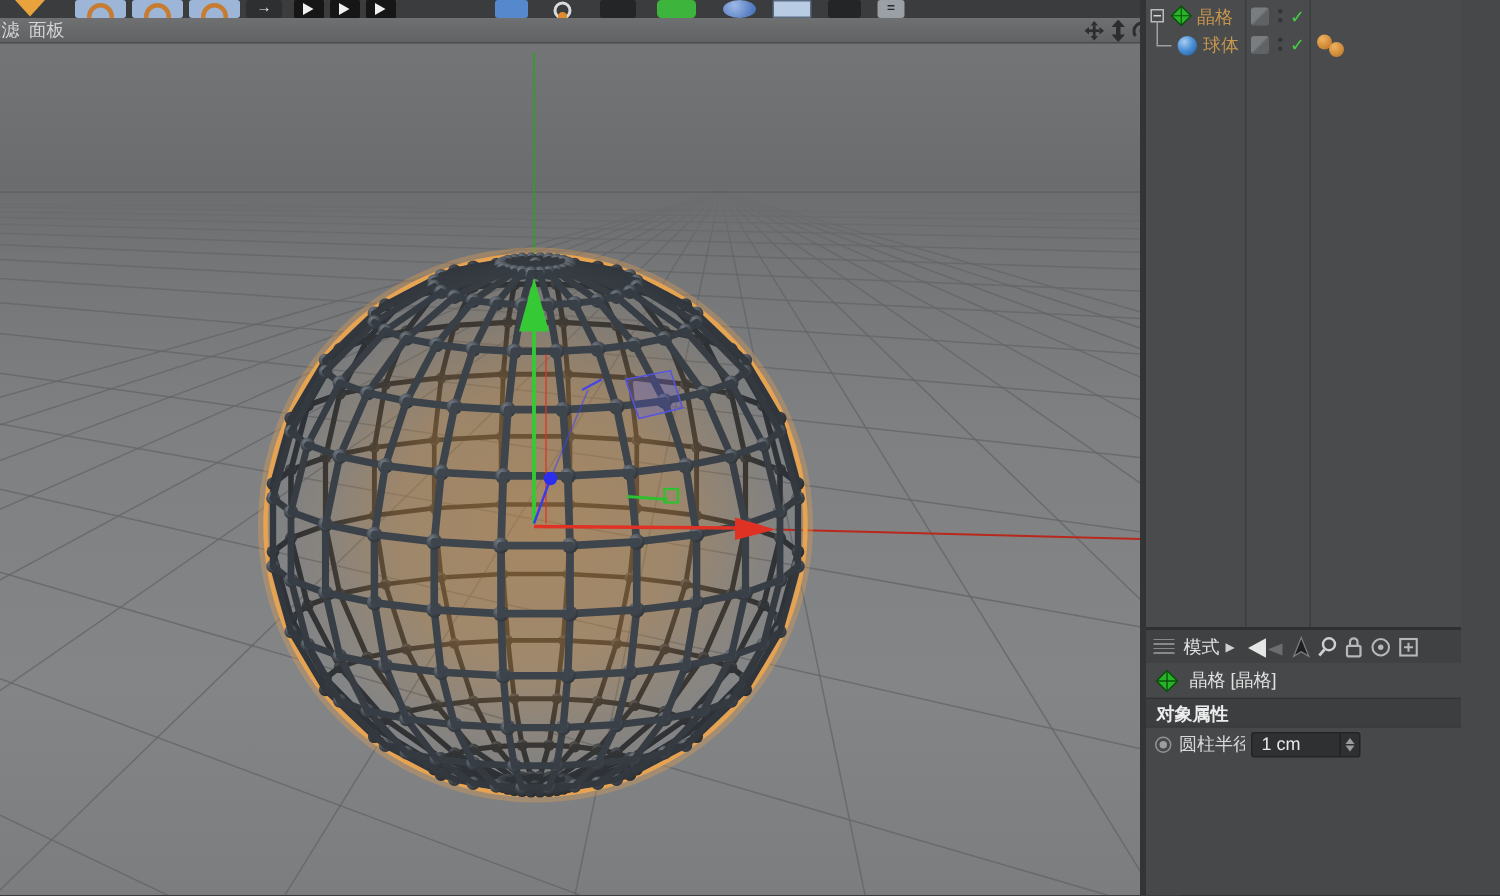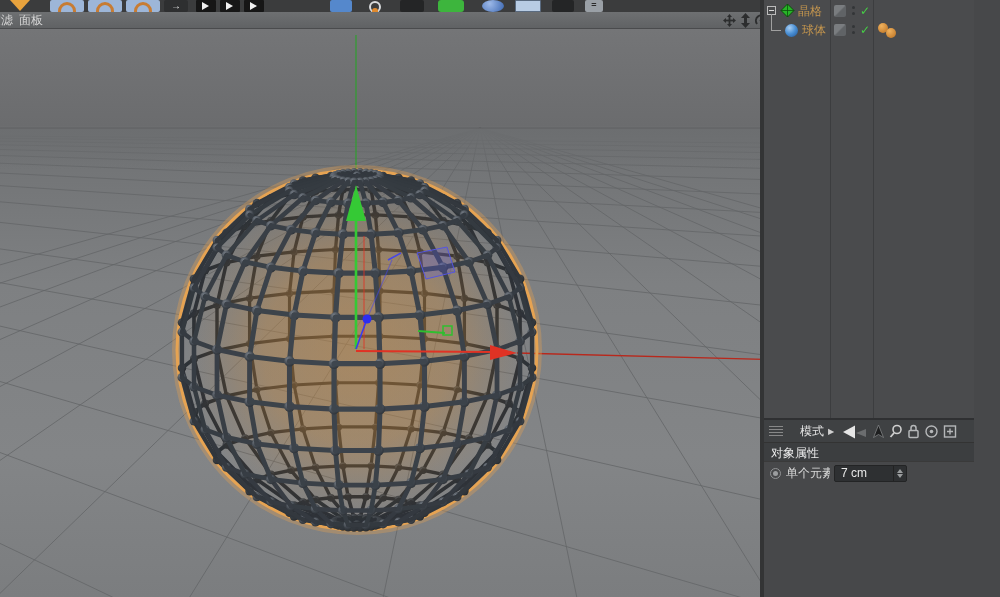--- a/index.html
+++ b/index.html
@@ -51,30 +51,30 @@
   .om-tree-v{position:absolute;width:1px;background:#a0a0a0;}
   .om-tree-h{position:absolute;height:1px;background:#a0a0a0;}
   .om-chip{position:absolute;width:12px;height:12px;border-radius:2px;background:linear-gradient(135deg,#7a7d80 45%,#606366 55%);}
   .om-dots i{position:absolute;width:3px;height:3px;border-radius:50%;background:#333537;}
   .om-check{position:absolute;color:#46d046;font-size:12px;font-weight:bold;line-height:12px;}
   .om-mat{position:absolute;width:10px;height:10px;border-radius:50%;background:radial-gradient(circle at 35% 30%,#f0b25e,#b86f20);}
 
   .modebar{position:relative;width:100%;height:24px;background:#3f4143;border-top:2px solid #2f3032;display:flex;align-items:center;}
   .modebar .hatch{width:14px;height:10px;margin-left:5px;
     background:repeating-linear-gradient(#9a9a9a 0 1px,transparent 1px 3px);opacity:.8;}
-  .modebar .mode-label{color:#e2e2e2;font-size:12px;margin-left:17px;}
+  .modebar .mode-label{color:#e2e2e2;font-size:12px;margin-left:6px;}
   .modebar .mode-arrow{color:#d0d0d0;font-size:8px;margin-left:4px;}
   .modebar .mb-icons{display:flex;align-items:center;gap:4px;margin-left:8px;}
 
   .obj-header{position:relative;height:23px;display:flex;align-items:center;background:#47484a;}
   .obj-header .title{color:#e0e0e0;font-size:12px;margin-left:7px;}
   .tabs{position:relative;height:25px;display:flex;align-items:flex-start;gap:2px;padding:2px 0 0 2px;background:#47484a;}
   .tab{height:20px;line-height:20px;padding:0 7px;font-size:12px;color:#d0d0d0;background:#55575a;border:1px solid #3c3d3f;border-radius:2px;}
   .tab.active{background:#91a5c4;color:#15181c;}
-  .section-bar{height:20px;line-height:20px;background:#3c3e40;color:#ececec;font-size:12px;font-weight:normal;padding-left:7px;border-top:1px solid #333;border-bottom:1px solid #3a3a3a;}
+  .section-bar{height:20px;line-height:20px;background:#3c3e40;color:#ececec;font-size:12px;font-weight:bold;padding-left:7px;border-top:1px solid #333;border-bottom:1px solid #3a3a3a;}
 
   .prop-row{position:relative;height:22px;display:flex;align-items:center;}
   .anim-dot{width:11px;height:11px;border:1px solid #909294;border-radius:50%;margin-left:6px;position:relative;flex:0 0 auto;}
   .anim-dot i{position:absolute;left:2px;top:2px;width:5px;height:5px;border-radius:50%;background:#9b9d9f;}
   .prop-label{color:#d8d8d8;font-size:12px;margin-left:5px;width:44px;white-space:nowrap;overflow:hidden;flex:0 0 auto;}
   .prop-field{position:relative;margin-left:4px;width:73px;height:17px;background:#2e3032;border:1px solid #232425;border-radius:2px;color:#e8e8e8;font-size:12px;line-height:15px;padding-left:6px;}
   .prop-field .stepper{position:absolute;right:0;top:0;bottom:0;width:13px;border-left:1px solid #222;}
   .stepper i{position:absolute;left:3px;width:0;height:0;border-left:3px solid transparent;border-right:3px solid transparent;}
   .stepper .up{top:3px;border-bottom:4px solid #9a9c9e;}
   .stepper .dn{bottom:3px;border-top:4px solid #9a9c9e;}
@@ -1210,30 +1210,37 @@
           <circle cx="7.5" cy="7.5" r="5.5" fill="none" stroke="#b5b7b9" stroke-width="1.4"></circle>
           <circle cx="7.5" cy="7.5" r="1.8" fill="#b5b7b9"></circle>
         </svg>
         <svg width="14" height="15">
           <rect x="1.5" y="2" width="11" height="11" fill="none" stroke="#b5b7b9" stroke-width="1.4"></rect>
           <path d="M7 4.5 V10.5 M4 7.5 H10" stroke="#b5b7b9" stroke-width="1.4"></path>
         </svg>
       </div>
     </div>
 
+    <div class="obj-header">
+      <svg width="16" height="16" style="margin-left:6px">
+        <polygon points="8,1 15,8 8,15 1,8" fill="#28b428" stroke="#0c4f0c" stroke-width="1"></polygon>
+        <path d="M8 1 L8 15 M1 8 L15 8" stroke="#0c4f0c" stroke-width="0.9"></path>
+      </svg>
+      <span class="title">晶格 [晶格]</span>
+    </div>
 
 
     <div class="section-bar">对象属性</div>
 
     <div class="prop-row">
       <div class="anim-dot">
           <i></i>
         </div>
-      <span class="prop-label">单个元素</span>
-      <div class="prop-field"><span>7 cm</span>
+      <span class="prop-label">圆柱半径</span>
+      <div class="prop-field"><span>1 cm</span>
         <span class="stepper">
             <i class="up"></i>
             <i class="dn"></i>
           </span>
       </div>
     </div>
   </div>
 </div>
 
 </body></html>

